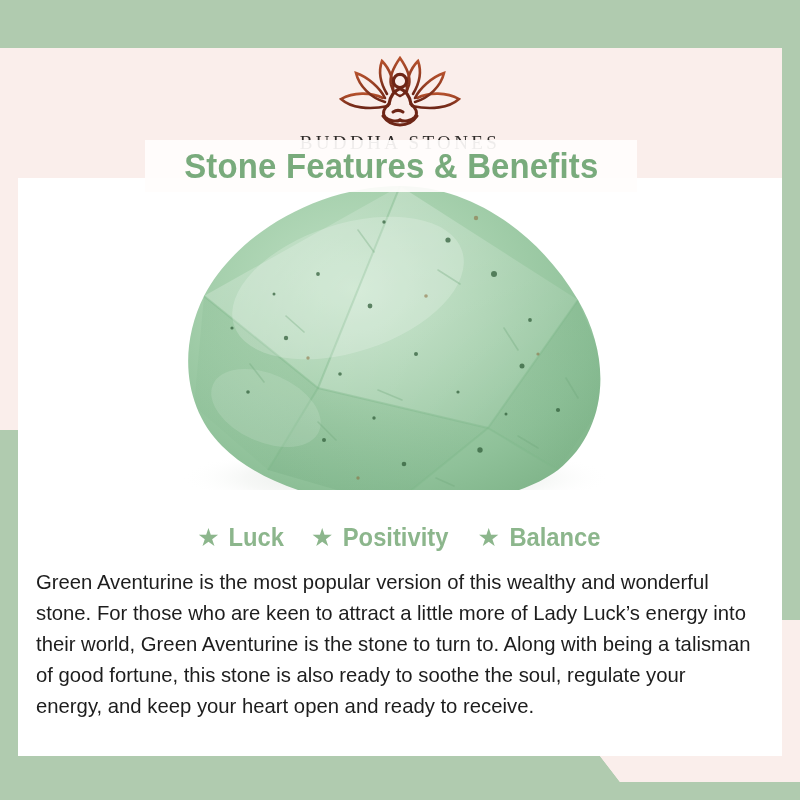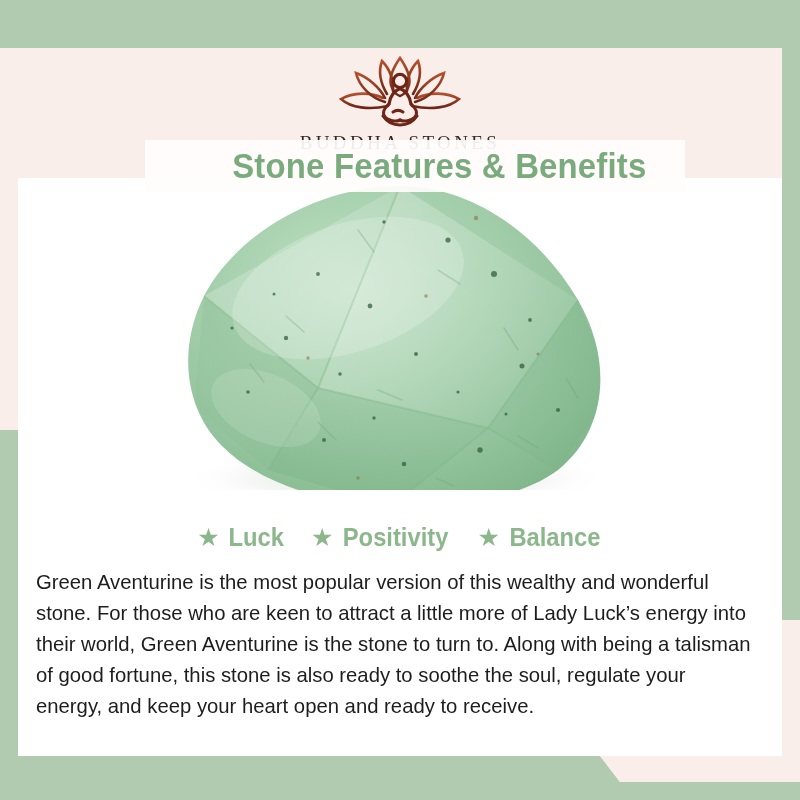--- a/index.html
+++ b/index.html
@@ -98,21 +98,20 @@
     position: absolute;
     left: 127px;
     top: 92px;
     width: 492px;
     height: 52px;
     background: rgba(255, 253, 252, 0.92);
     display: flex;
     align-items: center;
     justify-content: center;
     z-index: 5;
-    padding-left: 48px;
   }
   .title-text {
     font-family: "Liberation Sans Narrow", "Liberation Sans", sans-serif;
     font-size: 35px;
     font-weight: bold;
     color: #79ab7c;
     letter-spacing: 0.2px;
     transform: scaleX(0.94);
     white-space: nowrap;
   }

